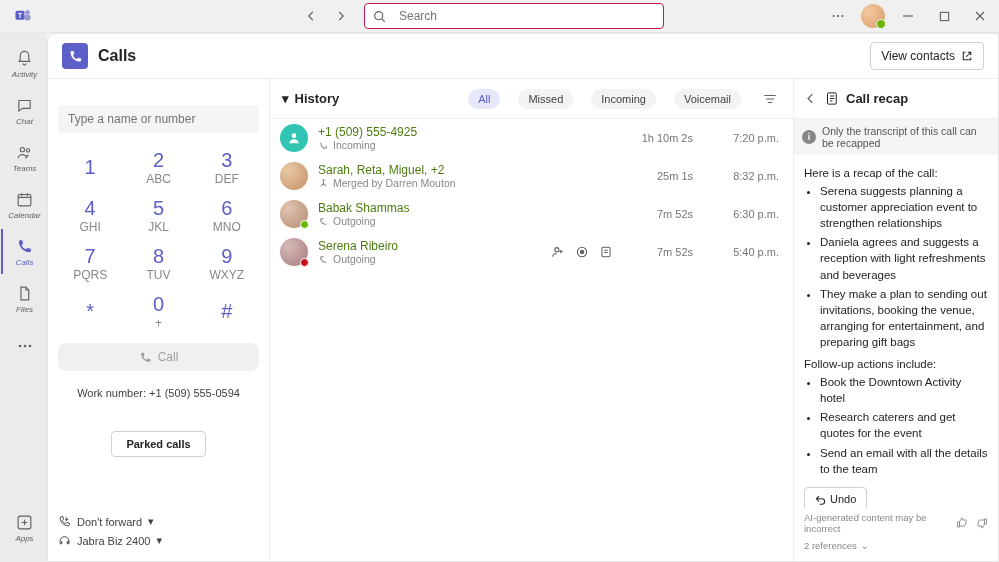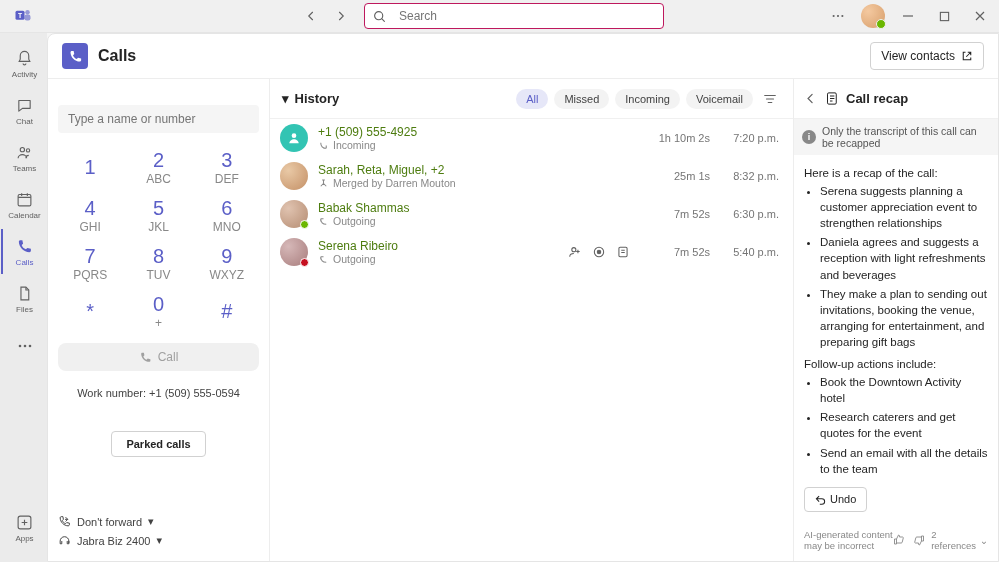--- a/index.html
+++ b/index.html
@@ -17,21 +17,21 @@
 .tb-avatar { width: 24px; height: 24px; border-radius: 50%; background: radial-gradient(circle at 30% 30%, #f4c9a0, #d79e6b); position: relative; }
 .tb-avatar::after { content: ""; position: absolute; right: -1px; bottom: -1px; width: 8px; height: 8px; border-radius: 50%; background: #6bb700; border: 1.5px solid #f0f0f0; }
 
 
 .main { flex: 1; display: flex; min-height: 0; }
 
 
 .rail { width: 47px; background: #ebebeb; display: flex; flex-direction: column; align-items: center; padding-top: 8px; gap: 2px; }
 .rail-item { width: 45px; height: 45px; display: flex; flex-direction: column; align-items: center; justify-content: center; gap: 2px; color: #616161; cursor: pointer; border-left: 2px solid transparent; }
 .rail-item span.ic { width: 20px; height: 20px; display: flex; align-items: center; justify-content: center; }
-.rail-item span.lbl { font-size: 8px; }
+.rail-item span.lbl { font-size: 8px; font-style: italic; }
 .rail-item.active { color: #5b5fc7; border-left-color: #5b5fc7; }
 .rail-sep { flex: 1; }
 .rail-apps { margin-bottom: 12px; }
 
 
 .content { flex: 1; background: #fff; display: flex; flex-direction: column; min-width: 0; border-radius: 8px 0 0 0; border: 1px solid #e5e5e5; }
 
 
 .header { height: 45px; display: flex; align-items: center; padding: 0 14px; gap: 10px; border-bottom: 1px solid #ededed; }
 .hdr-badge { width: 26px; height: 26px; border-radius: 4px; background: #5b5fc7; display: flex; align-items: center; justify-content: center; color: #fff; }
@@ -53,57 +53,57 @@
 .call-btn { margin: 8px 10px 0; height: 28px; border-radius: 8px; background: #f0f0f0; color: #a0a0a0; display: flex; align-items: center; justify-content: center; gap: 6px; font-size: 12px; cursor: pointer; }
 .work-num { text-align: center; font-size: 11px; color: #424242; margin-top: 16px; }
 .parked { margin: 32px auto 0; padding: 6px 14px; border: 1px solid #d1d1d1; border-radius: 4px; font-size: 11px; color: #242424; font-weight:600; cursor: pointer; width: max-content; }
 .dialer-footer { margin-top: auto; padding: 0 10px 6px; display:flex; flex-direction:column; gap:6px;}
 .df-row { display: flex; align-items: center; gap: 6px; font-size: 11px; color: #424242; cursor: pointer; }
 
 
 .history { flex: 1; display: flex; flex-direction: column; min-width: 0; }
 .hist-hdr { height: 40px; display: flex; align-items: center; padding: 0 12px; gap: 8px; border-bottom: 1px solid #f0f0f0; }
 .hist-title { font-size: 13px; font-weight: 700; color: #242424; display: flex; align-items: center; gap: 6px; }
-.hist-filters { margin-left: auto; display: flex; align-items: center; gap: 6px; }
+.hist-filters { margin-left: auto; display: flex; align-items: center; gap: 18px; }
 .pill { padding: 4px 10px; border-radius: 14px; font-size: 11px; color: #424242; background: #f3f3f3; cursor: pointer; }
 .pill.active { background: #e6e7f8; color: #5b5fc7; }
 .filter-ic { width: 22px; height: 22px; display: flex; align-items: center; justify-content: center; color: #616161; cursor: pointer; }
 
 .hist-list { flex: 1; overflow: auto; }
 .row { display: flex; align-items: center; padding: 5px 14px 5px 10px; gap: 10px; cursor: pointer; }
 .av { width: 28px; height: 28px; border-radius: 50%; background: #32c4b3; position: relative; flex-shrink: 0; display:flex; align-items:center; justify-content:center; color:#fff; }
 .av.img1 { background: radial-gradient(circle at 30% 30%, #e9c9a6, #c49066); }
 .av.img2 { background: radial-gradient(circle at 30% 30%, #c9d5e9, #8095b8); }
 .av.img3 { background: radial-gradient(circle at 30% 30%, #e0c3b0, #b58c72); }
 .av.img4 { background: radial-gradient(circle at 30% 30%, #d6b8b8, #a87d7d); }
 .presence { position: absolute; right: -1px; bottom: -1px; width: 9px; height: 9px; border-radius: 50%; border: 1.5px solid #fff; }
 .pr-busy { background: #c50f1f; }
 .pr-avail { background: #6bb700; }
 .pr-dnd { background: #c50f1f; }
 .row-main { flex: 1; min-width: 0; }
 .row-name { font-size: 12px; color: #4d7c0f; white-space: nowrap; overflow: hidden; text-overflow: ellipsis; }
 .row-sub { font-size: 10.5px; color: #888; display: flex; align-items: center; gap: 4px; }
-.row-meta { display: flex; align-items: center; gap: 14px; font-size: 11px; color: #757575; }
+.row-meta { display: flex; align-items: center; gap: 31px; font-size: 11px; color: #757575; }
 .row-dur { width: 60px; text-align: right; }
 .row-time { width: 55px; text-align: right; }
 .row-actions { display:flex; gap:6px; margin-right:8px;}
 .row-act { width:18px; height:18px; display:flex; align-items:center; justify-content:center; color:#616161;}
 
 
 .recap { width: 205px; border-left: 1px solid #ededed; display: flex; flex-direction: column; font-size: 11.5px; color: #242424; }
 .recap-hdr { height: 40px; display: flex; align-items: center; padding: 0 10px; gap: 8px; border-bottom: 1px solid #f0f0f0; }
 .recap-back { color: #616161; cursor: pointer; }
 .recap-title { font-weight: 700; font-size: 13px; display:flex; align-items:center; gap:6px;}
 .recap-banner { background: #f5f5f5; padding: 6px 8px; display: flex; gap: 6px; align-items: center; font-size: 10.5px; color: #555; }
 .recap-banner .info-ic { width: 14px; height: 14px; border-radius:50%; background:#888; color:#fff; display:flex; align-items:center; justify-content:center; font-size:9px; font-weight:700; flex-shrink:0;}
 .recap-body { flex: 1; overflow: auto; padding: 10px 10px 6px 10px; line-height: 1.4; }
 .recap-body ul { padding-left: 16px; margin: 2px 0 6px; }
 .recap-body li { margin-bottom: 3px; }
 .undo-btn { margin: 4px 0 6px; padding: 4px 10px; border: 1px solid #d1d1d1; border-radius: 4px; background: #fff; font-size: 11px; display: inline-flex; align-items: center; gap: 4px; cursor: pointer; width:max-content;}
-.recap-foot { padding: 4px 10px 10px; font-size: 9.5px; color: #888; display:flex; flex-direction:row; gap:6px;}
+.recap-foot { padding: 4px 10px 10px; font-size: 9.5px; color: #888; display:flex; flex-direction:column; gap:6px;}
 .rf-row1 { display:flex; align-items:center; justify-content:space-between;}
 .rf-thumbs { display:flex; gap:8px; color:#888;}
 .rf-refs { display:flex; align-items:center; gap:4px; cursor:pointer;}
 
 svg { display: block; }
 </style>
 </head>
 <body>
 
 <div class="titlebar">

